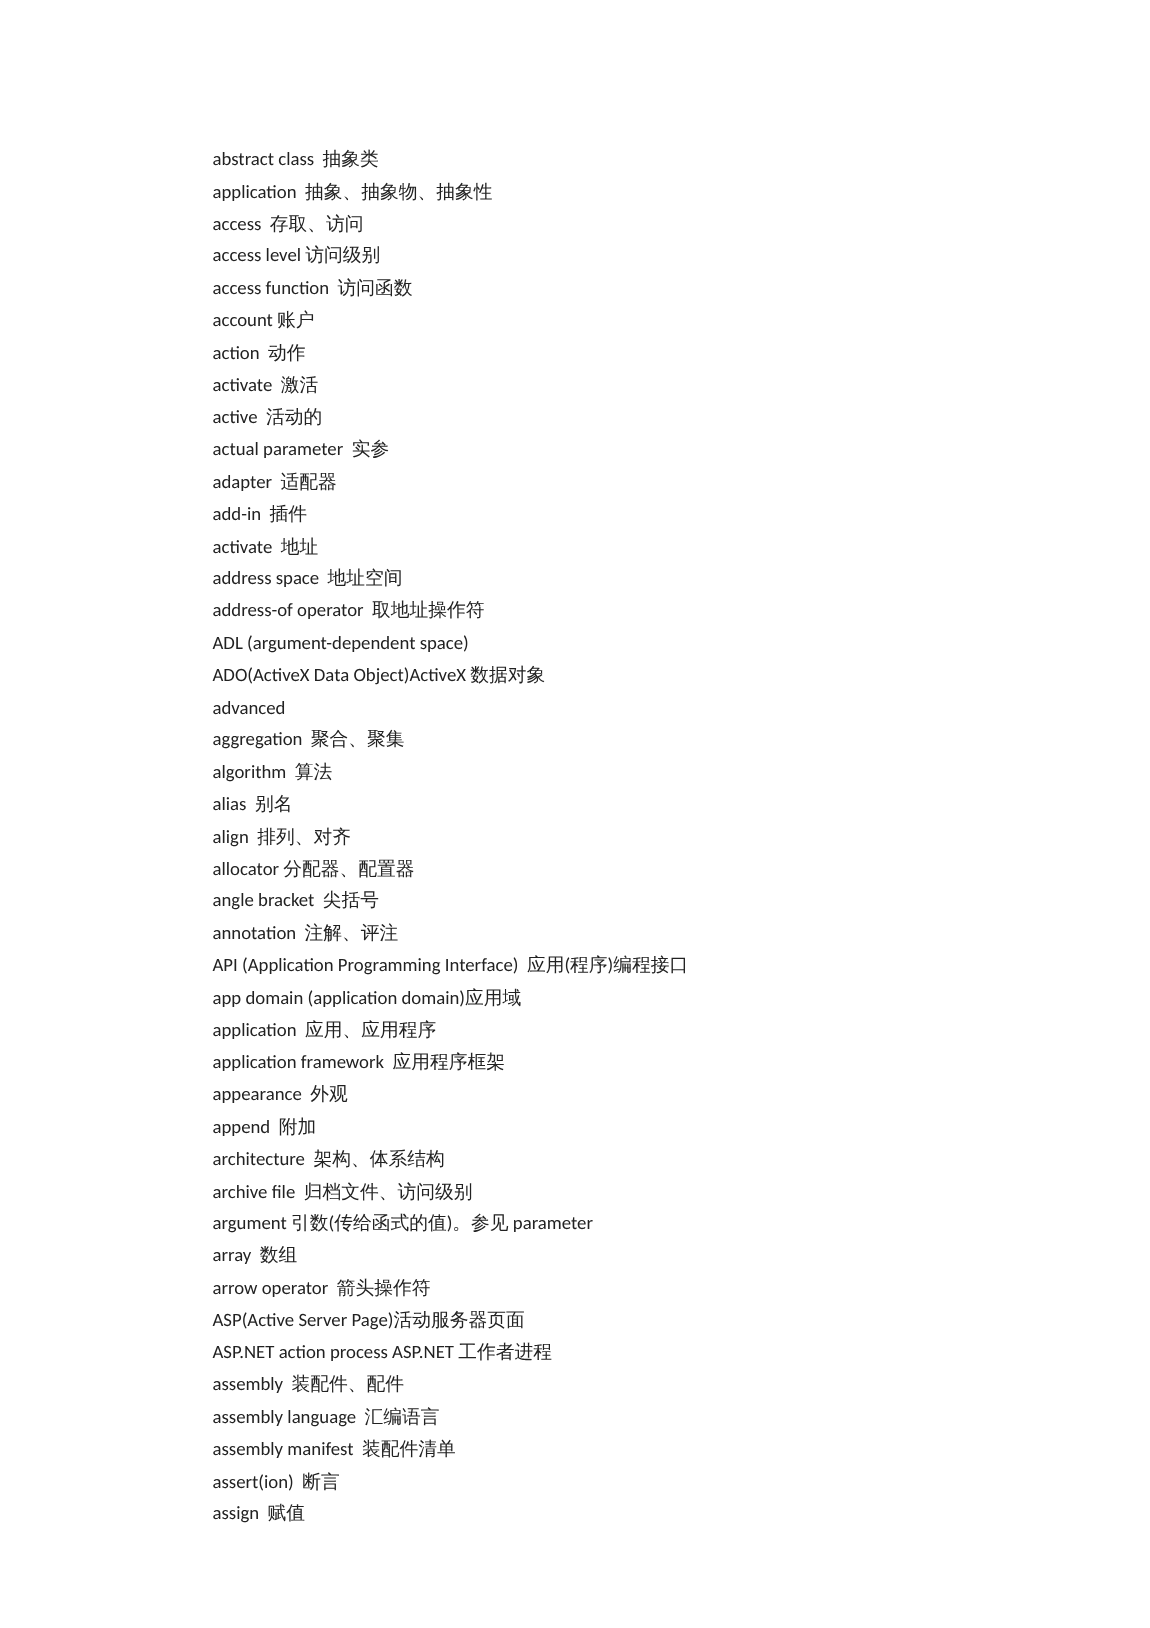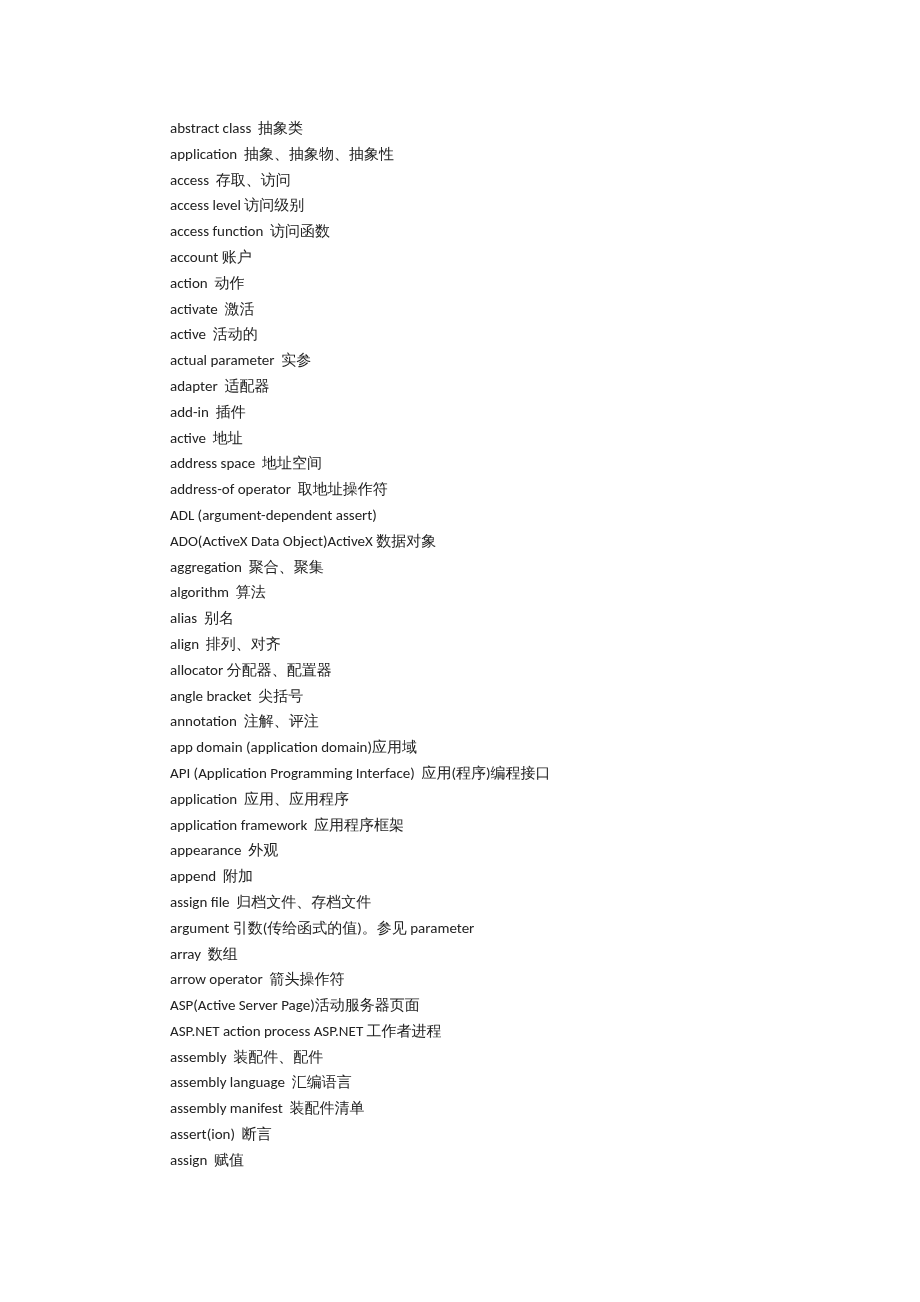--- a/index.html
+++ b/index.html
@@ -31,39 +31,41 @@
       <div class="entry">access  存取、访问</div>
       <div class="entry">access level 访问级别</div>
       <div class="entry">access function  访问函数</div>
       <div class="entry">account 账户</div>
       <div class="entry">action  动作</div>
       <div class="entry">activate  激活</div>
       <div class="entry">active  活动的</div>
       <div class="entry">actual parameter  实参</div>
       <div class="entry">adapter  适配器</div>
       <div class="entry">add-in  插件</div>
-      <div class="entry">active  地址</div>
+      <div class="entry">activate  地址</div>
       <div class="entry">address space  地址空间</div>
       <div class="entry">address-of operator  取地址操作符</div>
-      <div class="entry">ADL (argument-dependent assert)</div>
+      <div class="entry">ADL (argument-dependent space)</div>
       <div class="entry">ADO(ActiveX Data Object)ActiveX 数据对象</div>
+      <div class="entry">advanced</div>
       <div class="entry">aggregation  聚合、聚集</div>
       <div class="entry">algorithm  算法</div>
       <div class="entry">alias  别名</div>
       <div class="entry">align  排列、对齐</div>
       <div class="entry">allocator 分配器、配置器</div>
       <div class="entry">angle bracket  尖括号</div>
       <div class="entry">annotation  注解、评注</div>
+      <div class="entry">API (Application Programming Interface)  应用(程序)编程接口</div>
       <div class="entry">app domain (application domain)应用域</div>
-      <div class="entry">API (Application Programming Interface)  应用(程序)编程接口</div>
       <div class="entry">application  应用、应用程序</div>
       <div class="entry">application framework  应用程序框架</div>
       <div class="entry">appearance  外观</div>
       <div class="entry">append  附加</div>
-      <div class="entry">assign file  归档文件、存档文件</div>
+      <div class="entry">architecture  架构、体系结构</div>
+      <div class="entry">archive file  归档文件、访问级别</div>
       <div class="entry">argument 引数(传给函式的值)。参见 parameter</div>
       <div class="entry">array  数组</div>
       <div class="entry">arrow operator  箭头操作符</div>
       <div class="entry">ASP(Active Server Page)活动服务器页面</div>
       <div class="entry">ASP.NET action process ASP.NET 工作者进程</div>
       <div class="entry">assembly  装配件、配件</div>
       <div class="entry">assembly language  汇编语言</div>
       <div class="entry">assembly manifest  装配件清单</div>
       <div class="entry">assert(ion)  断言</div>
       <div class="entry">assign  赋值</div>

